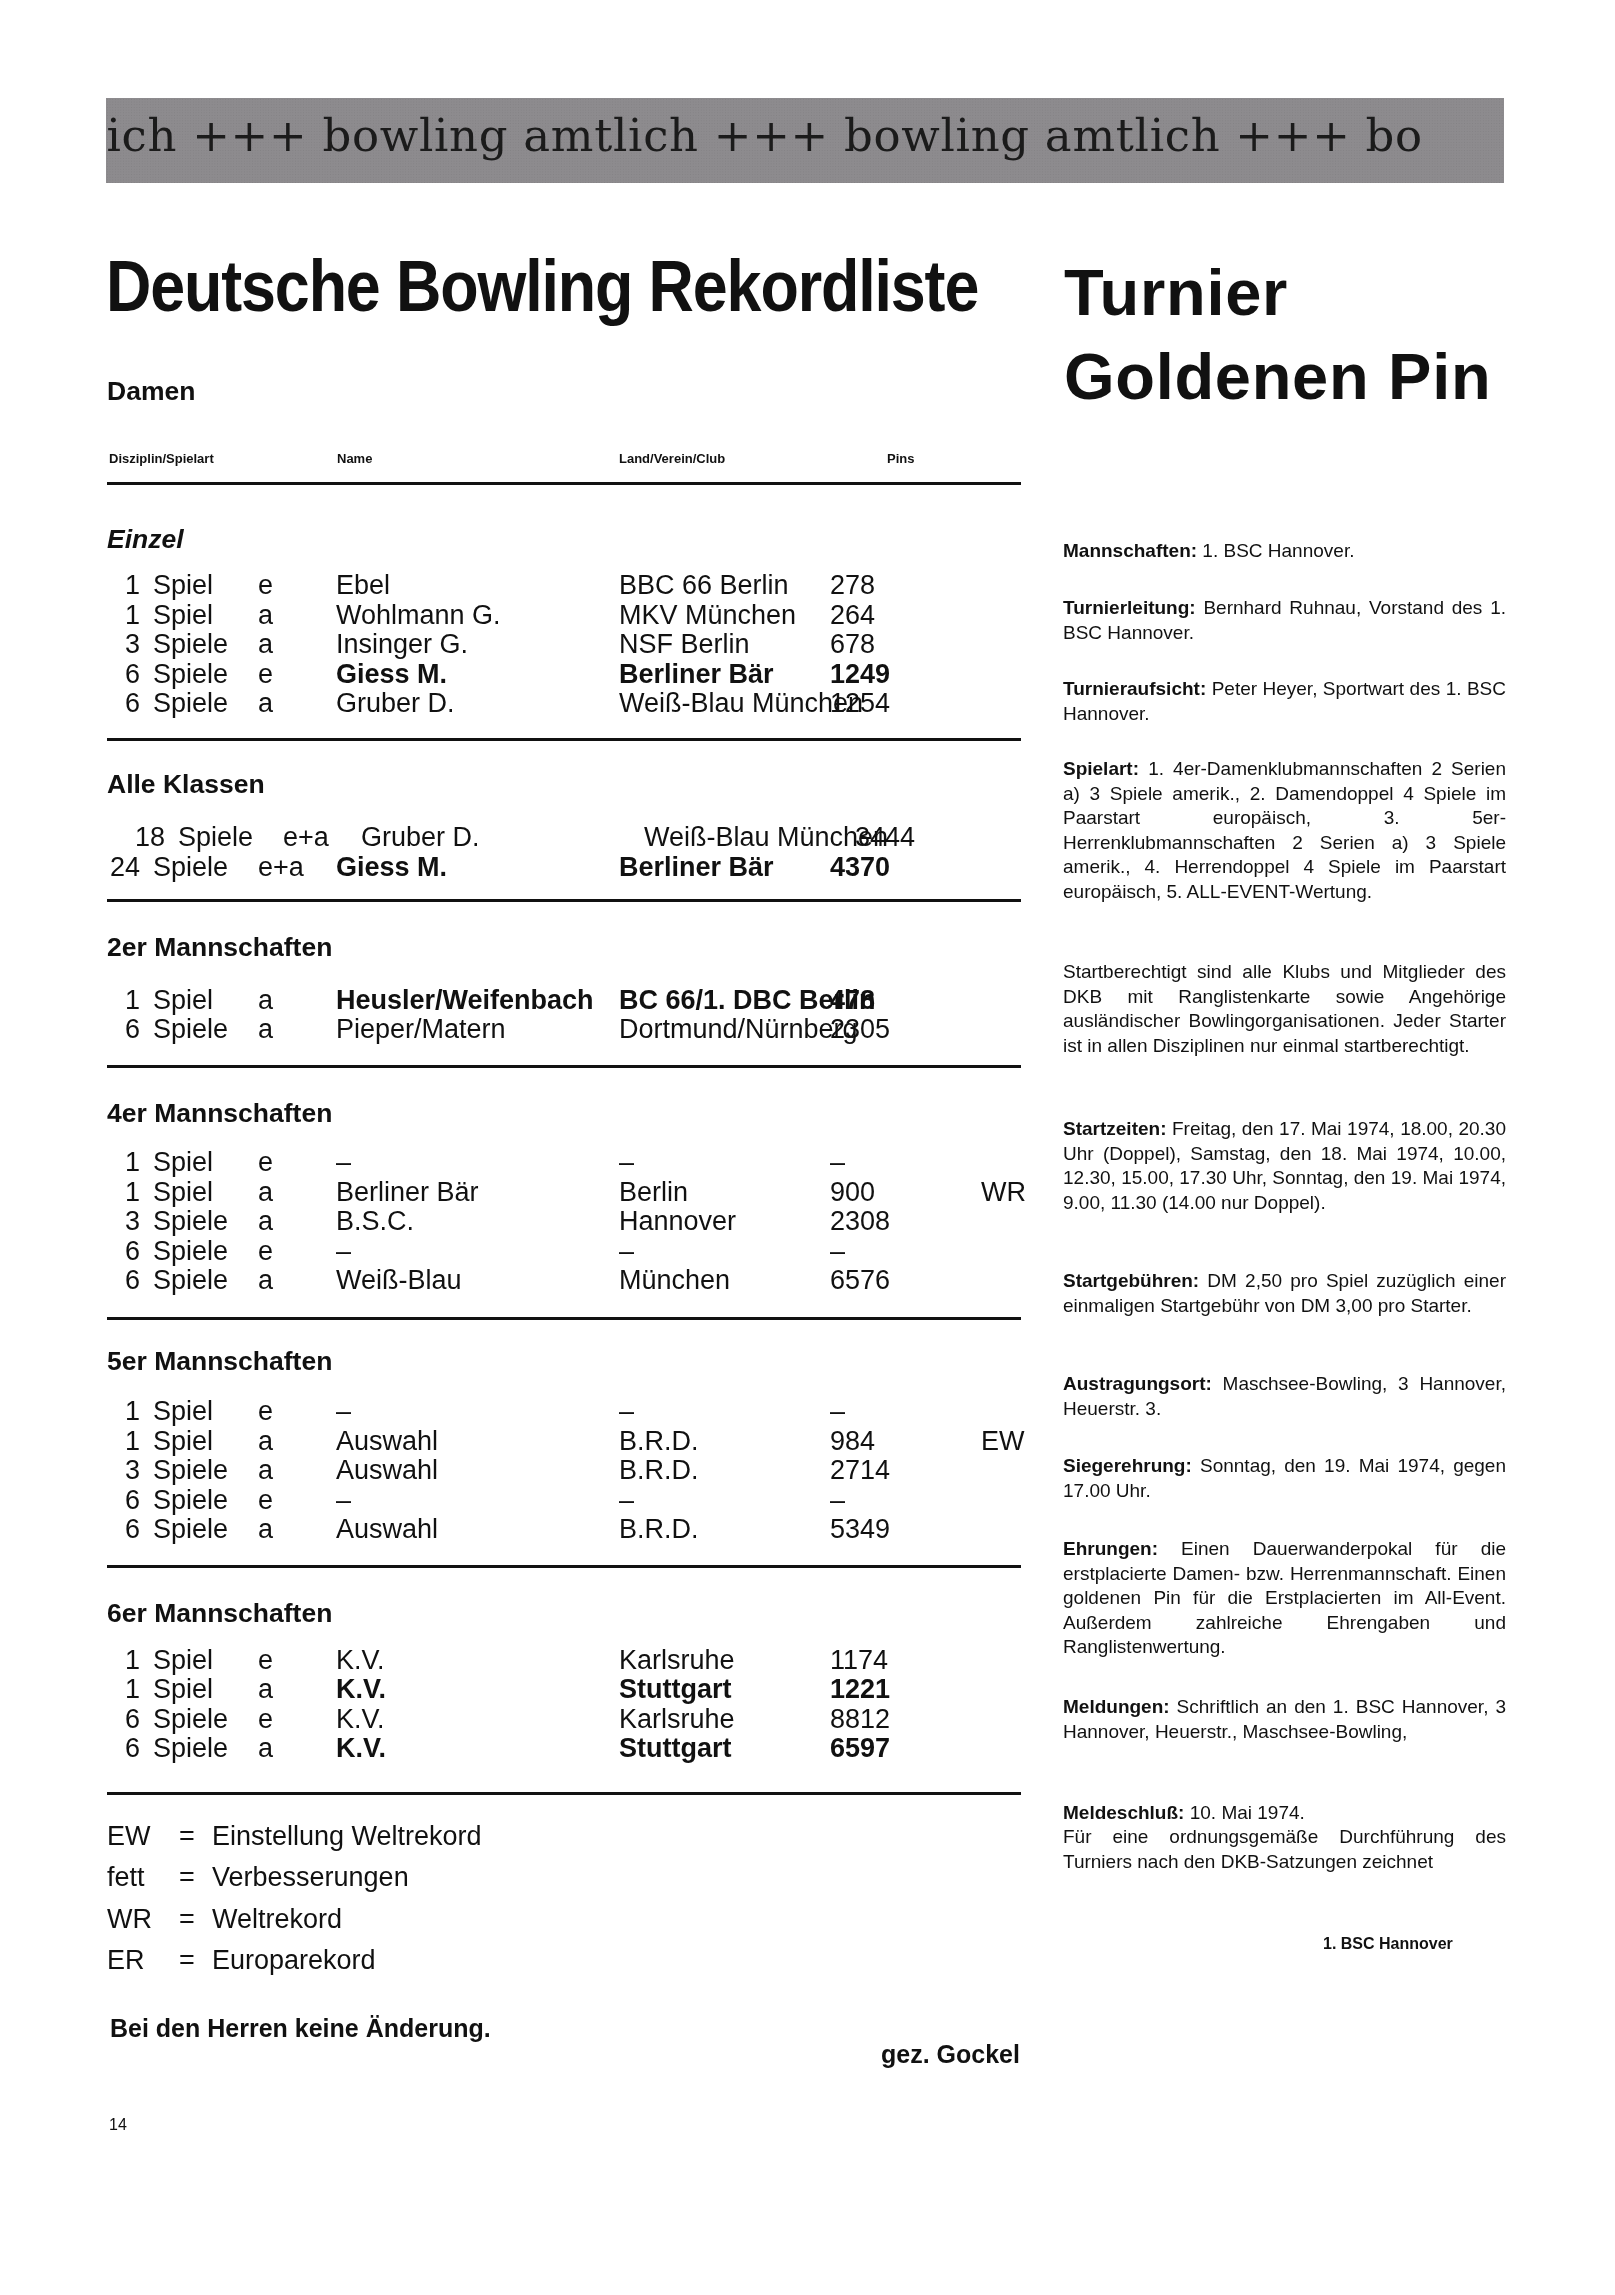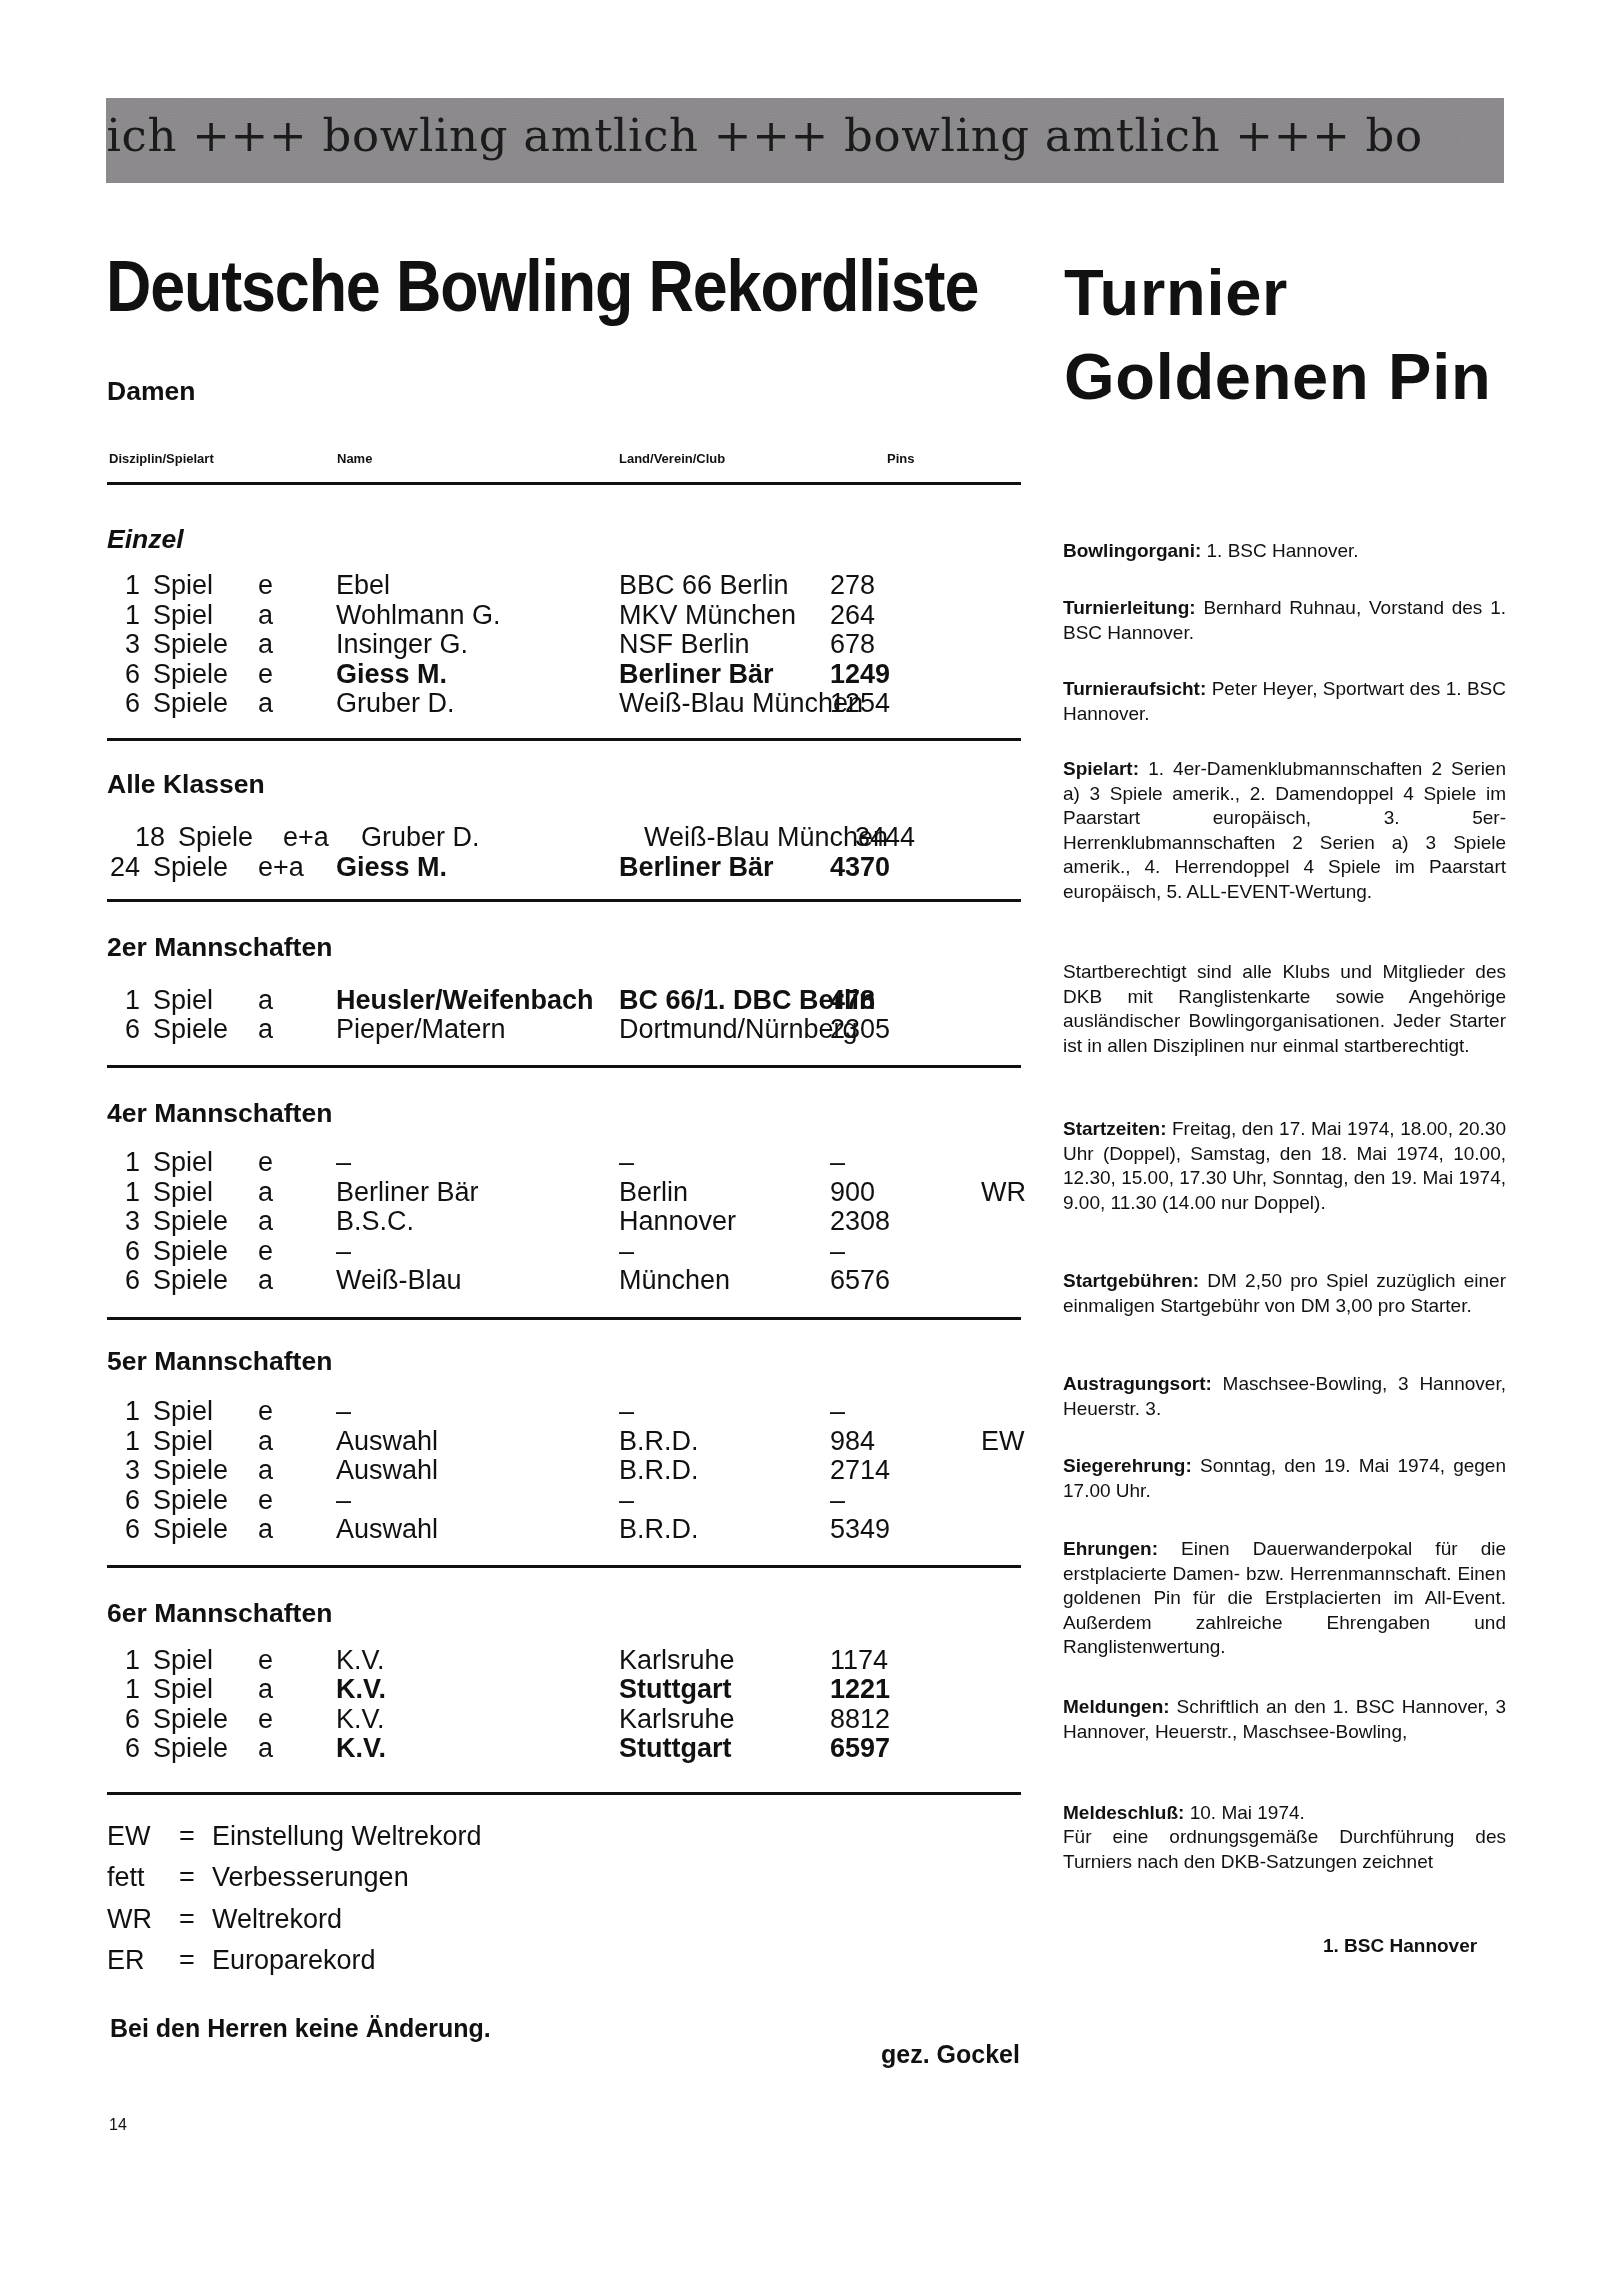--- a/index.html
+++ b/index.html
@@ -56,21 +56,21 @@
   
   .right-title {
     position: absolute; left: 1064px; top: 251px; margin: 0;
     font-size: 65px; font-weight: bold; line-height: 84px; letter-spacing: 0.7px;
   }
   .para {
     position: absolute; left: 1063px; width: 443px; font-size: 19px; line-height: 24.5px;
     text-align: justify; hyphens: manual;
   }
   .para b { font-weight: bold; }
-  .sign-club { position: absolute; left: 1323px; top: 1935px; font-size: 19px; font-weight: bold; }
+  .sign-club { position: absolute; left: 1323px; top: 1935px; font-size: 16px; font-weight: bold; }
 </style>
 </head>
 <body>
 
 <div class="banner">
   <div class="banner-text">lich +++ bowling amtlich +++ bowling amtlich +++ bo</div>
 </div>
 
 <h1 class="main-title">Deutsche Bowling Rekordliste</h1>
 <div class="damen">Damen</div>
@@ -329,21 +329,21 @@
 <div class="footnote">Bei den Herren keine Änderung.</div>
 <div class="signature">gez. Gockel</div>
 <div class="page-num">14</div>
 
 <h2 class="right-title">
   <div>Turnier</div>
   <div>Goldenen Pin</div>
 </h2>
 
 <div id="paras">
-    <div class="para" style="top: 539px;"><b>Bowlingorgani:</b><span> 1. BSC Hannover.</span></div>
+    <div class="para" style="top: 539px;"><b>Mannschaften:</b><span> 1. BSC Hannover.</span></div>
     <div class="para" style="top: 596px;"><b>Turnierleitung:</b><span> Bernhard Ruhnau, Vor­stand des 1. BSC Hannover.</span></div>
     <div class="para" style="top: 677px;"><b>Turnieraufsicht:</b><span> Peter Heyer, Sportwart des 1. BSC Hannover.</span></div>
     <div class="para" style="top: 757px;"><b>Spielart:</b><span> 1. 4er-Damenklubmannschaften 2 Serien a) 3 Spiele amerik., 2. Damen­doppel 4 Spiele im Paarstart europäisch, 3. 5er-Herrenklubmannschaften 2 Serien a) 3 Spiele amerik., 4. Herrendoppel 4 Spiele im Paarstart europäisch, 5. ALL-EVENT-Wertung.</span></div>
     <div class="para" style="top: 960px;"><span>Startberechtigt sind alle Klubs und Mit­glieder des DKB mit Ranglistenkarte sowie Angehörige ausländischer Bowlingorgani­sationen. Jeder Starter ist in allen Diszi­plinen nur einmal startberechtigt.</span></div>
     <div class="para" style="top: 1117px;"><b>Startzeiten:</b><span> Freitag, den 17. Mai 1974, 18.00, 20.30 Uhr (Doppel), Samstag, den 18. Mai 1974, 10.00, 12.30, 15.00, 17.30 Uhr, Sonntag, den 19. Mai 1974, 9.00, 11.30 (14.00 nur Doppel).</span></div>
     <div class="para" style="top: 1269px;"><b>Startgebühren:</b><span> DM 2,50 pro Spiel zuzüg­lich einer einmaligen Startgebühr von DM 3,00 pro Starter.</span></div>
     <div class="para" style="top: 1372px;"><b>Austragungsort:</b><span> Maschsee-Bowling, 3 Han­nover, Heuerstr. 3.</span></div>
     <div class="para" style="top: 1454px;"><b>Siegerehrung:</b><span> Sonntag, den 19. Mai 1974, gegen 17.00 Uhr.</span></div>
     <div class="para" style="top: 1537px;"><b>Ehrungen:</b><span> Einen Dauerwanderpokal für die erstplacierte Damen- bzw. Herrenmann­schaft. Einen goldenen Pin für die Erst­placierten im All-Event. Außerdem zahl­reiche Ehrengaben und Ranglistenwertung.</span></div>
     <div class="para" style="top: 1695px;"><b>Meldungen:</b><span> Schriftlich an den 1. BSC Hannover, 3 Hannover, Heuerstr., Masch­see-Bowling,</span></div>

